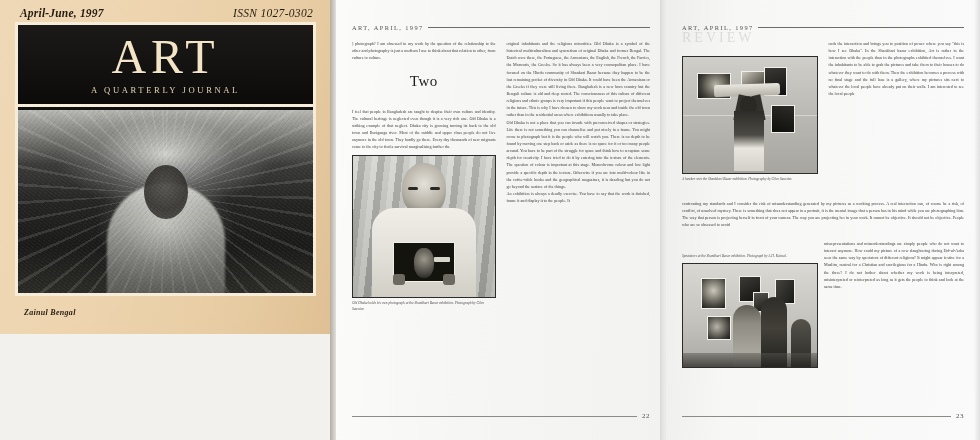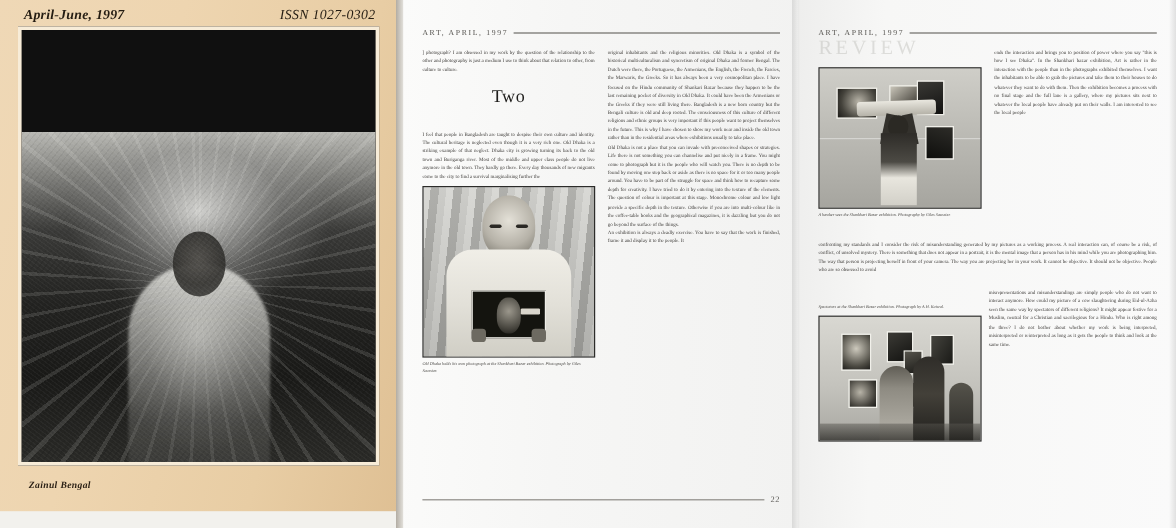--- a/index.html
+++ b/index.html
@@ -16,21 +16,21 @@
     position: relative;
     width: 980px;
     height: 440px;
     background: #f2f1ed;
   }
 
   
   .cover {
     position: absolute;
     left: 0; top: 0;
-    width: 330px; height: 426px;
+    width: 330px; height: 334px;
     background: linear-gradient(105deg,#efd8b6 0%, #eed5b0 35%, #e8cda4 72%, #dfc094 100%);
     overflow: hidden;
   }
   .cover-inner { position: absolute; inset: 0; }
 
   .cover-date {
     position: absolute; left: 20px; top: 7px;
     font-style: italic; font-weight: bold;
     font-size: 11.5px; color: #241c12;
     letter-spacing: .2px;
@@ -292,21 +292,21 @@
     background: linear-gradient(180deg,#2f2d29 0%, #434039 45%, #201f1c 100%); }
   .sp-person.p3 { right: 6px; width: 20px; height: 48px;
     background: linear-gradient(180deg,#55534b 0%, #2a2926 100%); }
   .sp-plant { position: absolute; left: 44%; bottom: 2px; width: 26px; height: 26px;
     background: radial-gradient(circle at 50% 60%, #1d1c18 0%, rgba(29,28,24,.2) 70%, rgba(0,0,0,0) 100%); }
   .sp-floor { position: absolute; left: 0; right: 0; bottom: 0; height: 14px;
     background: linear-gradient(180deg, rgba(90,88,82,.5), rgba(40,39,35,.75)); }
 
   .review-ghost {
     position: absolute; left: 16px; top: 30px;
-    font-size: 17px; letter-spacing: 3px;
+    font-size: 14px; letter-spacing: 3px;
     color: rgba(120,118,112,.20);
     font-family: "Liberation Serif", serif;
   }
 
   .footer {
     position: absolute; left: 16px; right: 16px; bottom: 20px;
     display: flex; align-items: center; gap: 5px;
   }
   .footer .rule { flex: 1; height: 1px; background: #8d8b86; }
   .folio { font-size: 7px; color: #55534f; letter-spacing: .5px; text-align: right; }
@@ -322,20 +322,24 @@
 <body>
 
 <div id="stage">
 
   <div class="cover">
     <div class="cover-inner">
       <div class="cover-date">April-June, 1997</div>
       <div class="cover-issn">ISSN 1027-0302</div>
 
       <div class="cover-frame">
+        <div class="masthead-block">
+          <div class="masthead-title">ART</div>
+          <div class="masthead-sub">A QUARTERLY JOURNAL</div>
+        </div>
 
         <div class="cover-photo">
           <div class="halo"></div>
           <div class="figure-body"></div>
           <div class="figure-head"></div>
           <div class="grain"></div>
         </div>
       </div>
 
       <div class="cover-credit">Zainul Bengal</div>
@@ -445,17 +449,21 @@
         <div class="col">
           <div class="bodytext">ends the interaction and brings you to position of power where you say "this is how I see Dhaka". In the Shankhari bazar exhibition, Art is rather in the interaction with the people than in the photographs exhibited themselves. I want the inhabitants to be able to grab the pictures and take them to their houses to do whatever they want to do with them. Then the exhibition becomes a process with no final stage and the full lane is a gallery, where my pictures sits next to whatever the local people have already put on their walls. I am interested to see the local people</div>
         </div>
 
       </div>
 
       <div class="bodytext" style="position:absolute; left:16px; right:16px; top:200px;">confronting my standards and I consider the risk of misunderstanding generated by my pictures as a working process. A real interaction can, of course be a risk, of conflict, of unsolved mystery. There is something that does not appear in a portrait, it is the mental image that a person has in his mind while you are photographing him. The way that person is projecting herself in front of your camera. The way you are projecting her in your work. It cannot be objective. It should not be objective. People who are so obsessed to avoid</div>
 
       <div class="bodytext" style="position:absolute; left:158px; right:16px; top:240px;">misrepresentations and misunderstandings are simply people who do not want to interact anymore. How could my picture of a cow slaughtering during Eid-ul-Azha seen the same way by spectators of different religions? It might appear festive for a Muslim, neutral for a Christian and sacrilegious for a Hindu. Who is right among the three? I do not bother about whether my work is being interpreted, misinterpreted or reinterpreted as long as it gets the people to think and look at the same time.</div>
 
+      <div class="footer">
+        <span class="rule"></span>
+        <span class="folio">23</span>
+      </div>
     </div>
     <div class="shadow-right"></div>
   </div>
 
 </div>
 
 </body></html>

